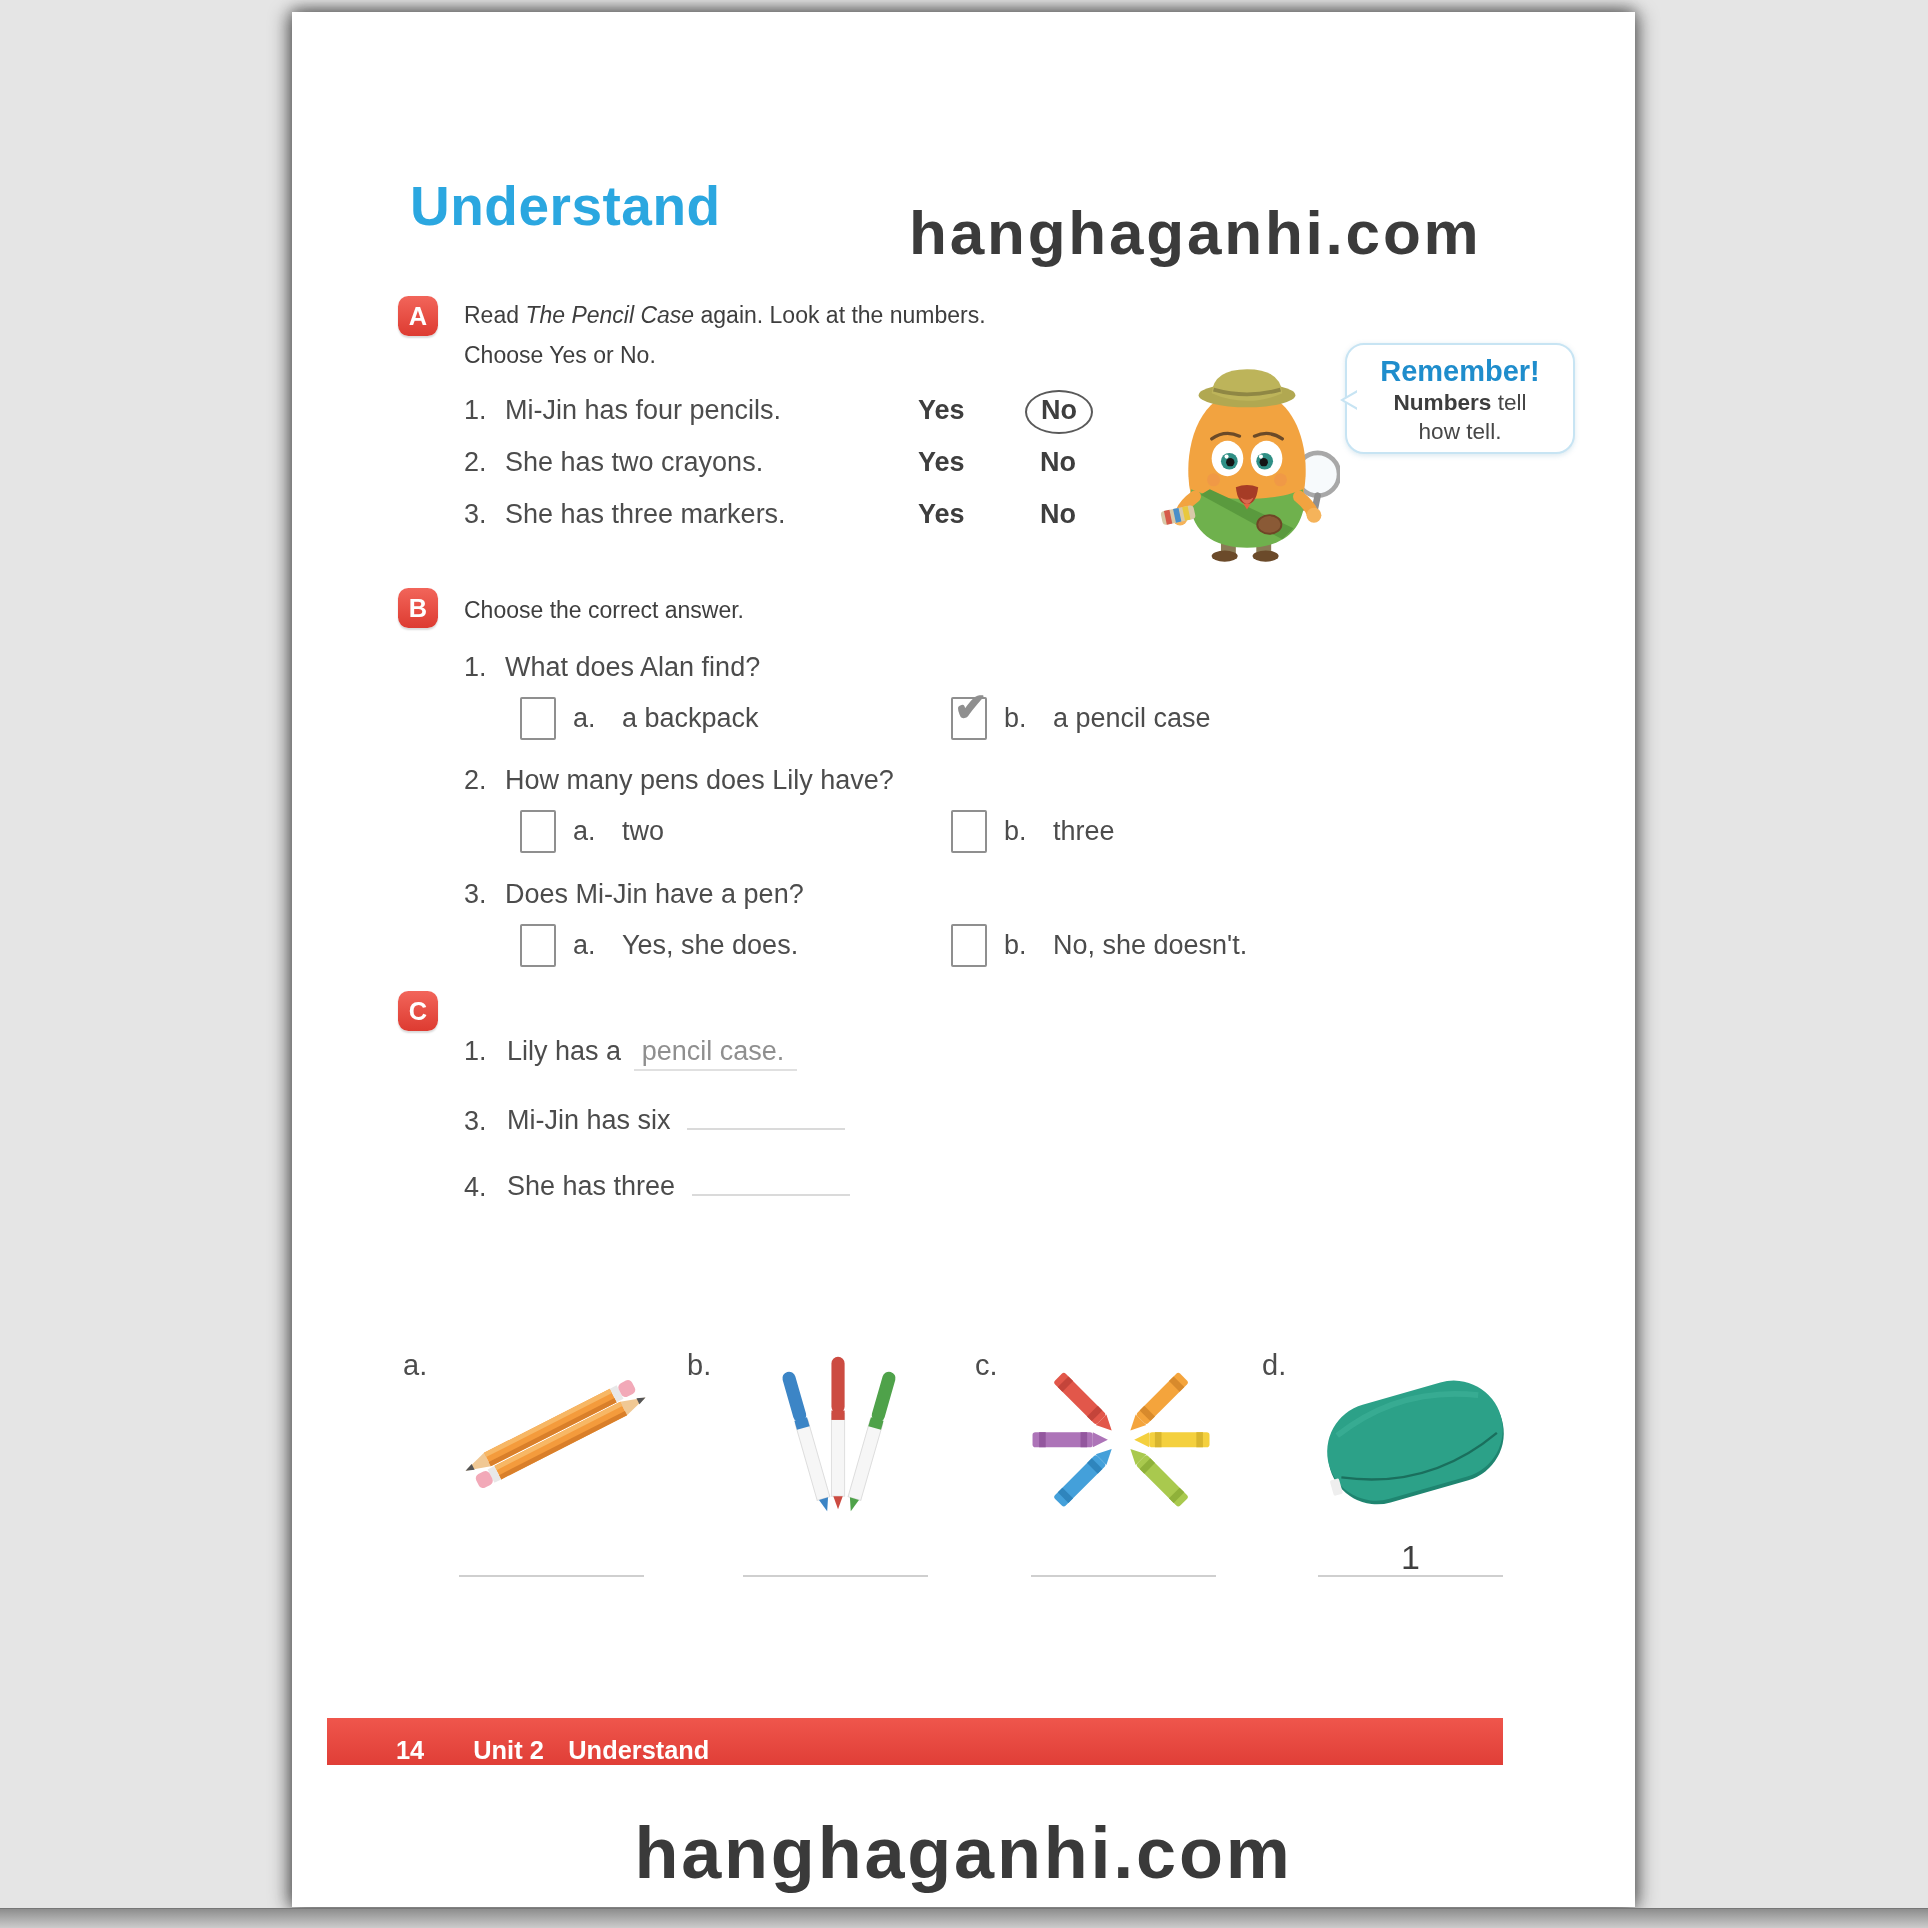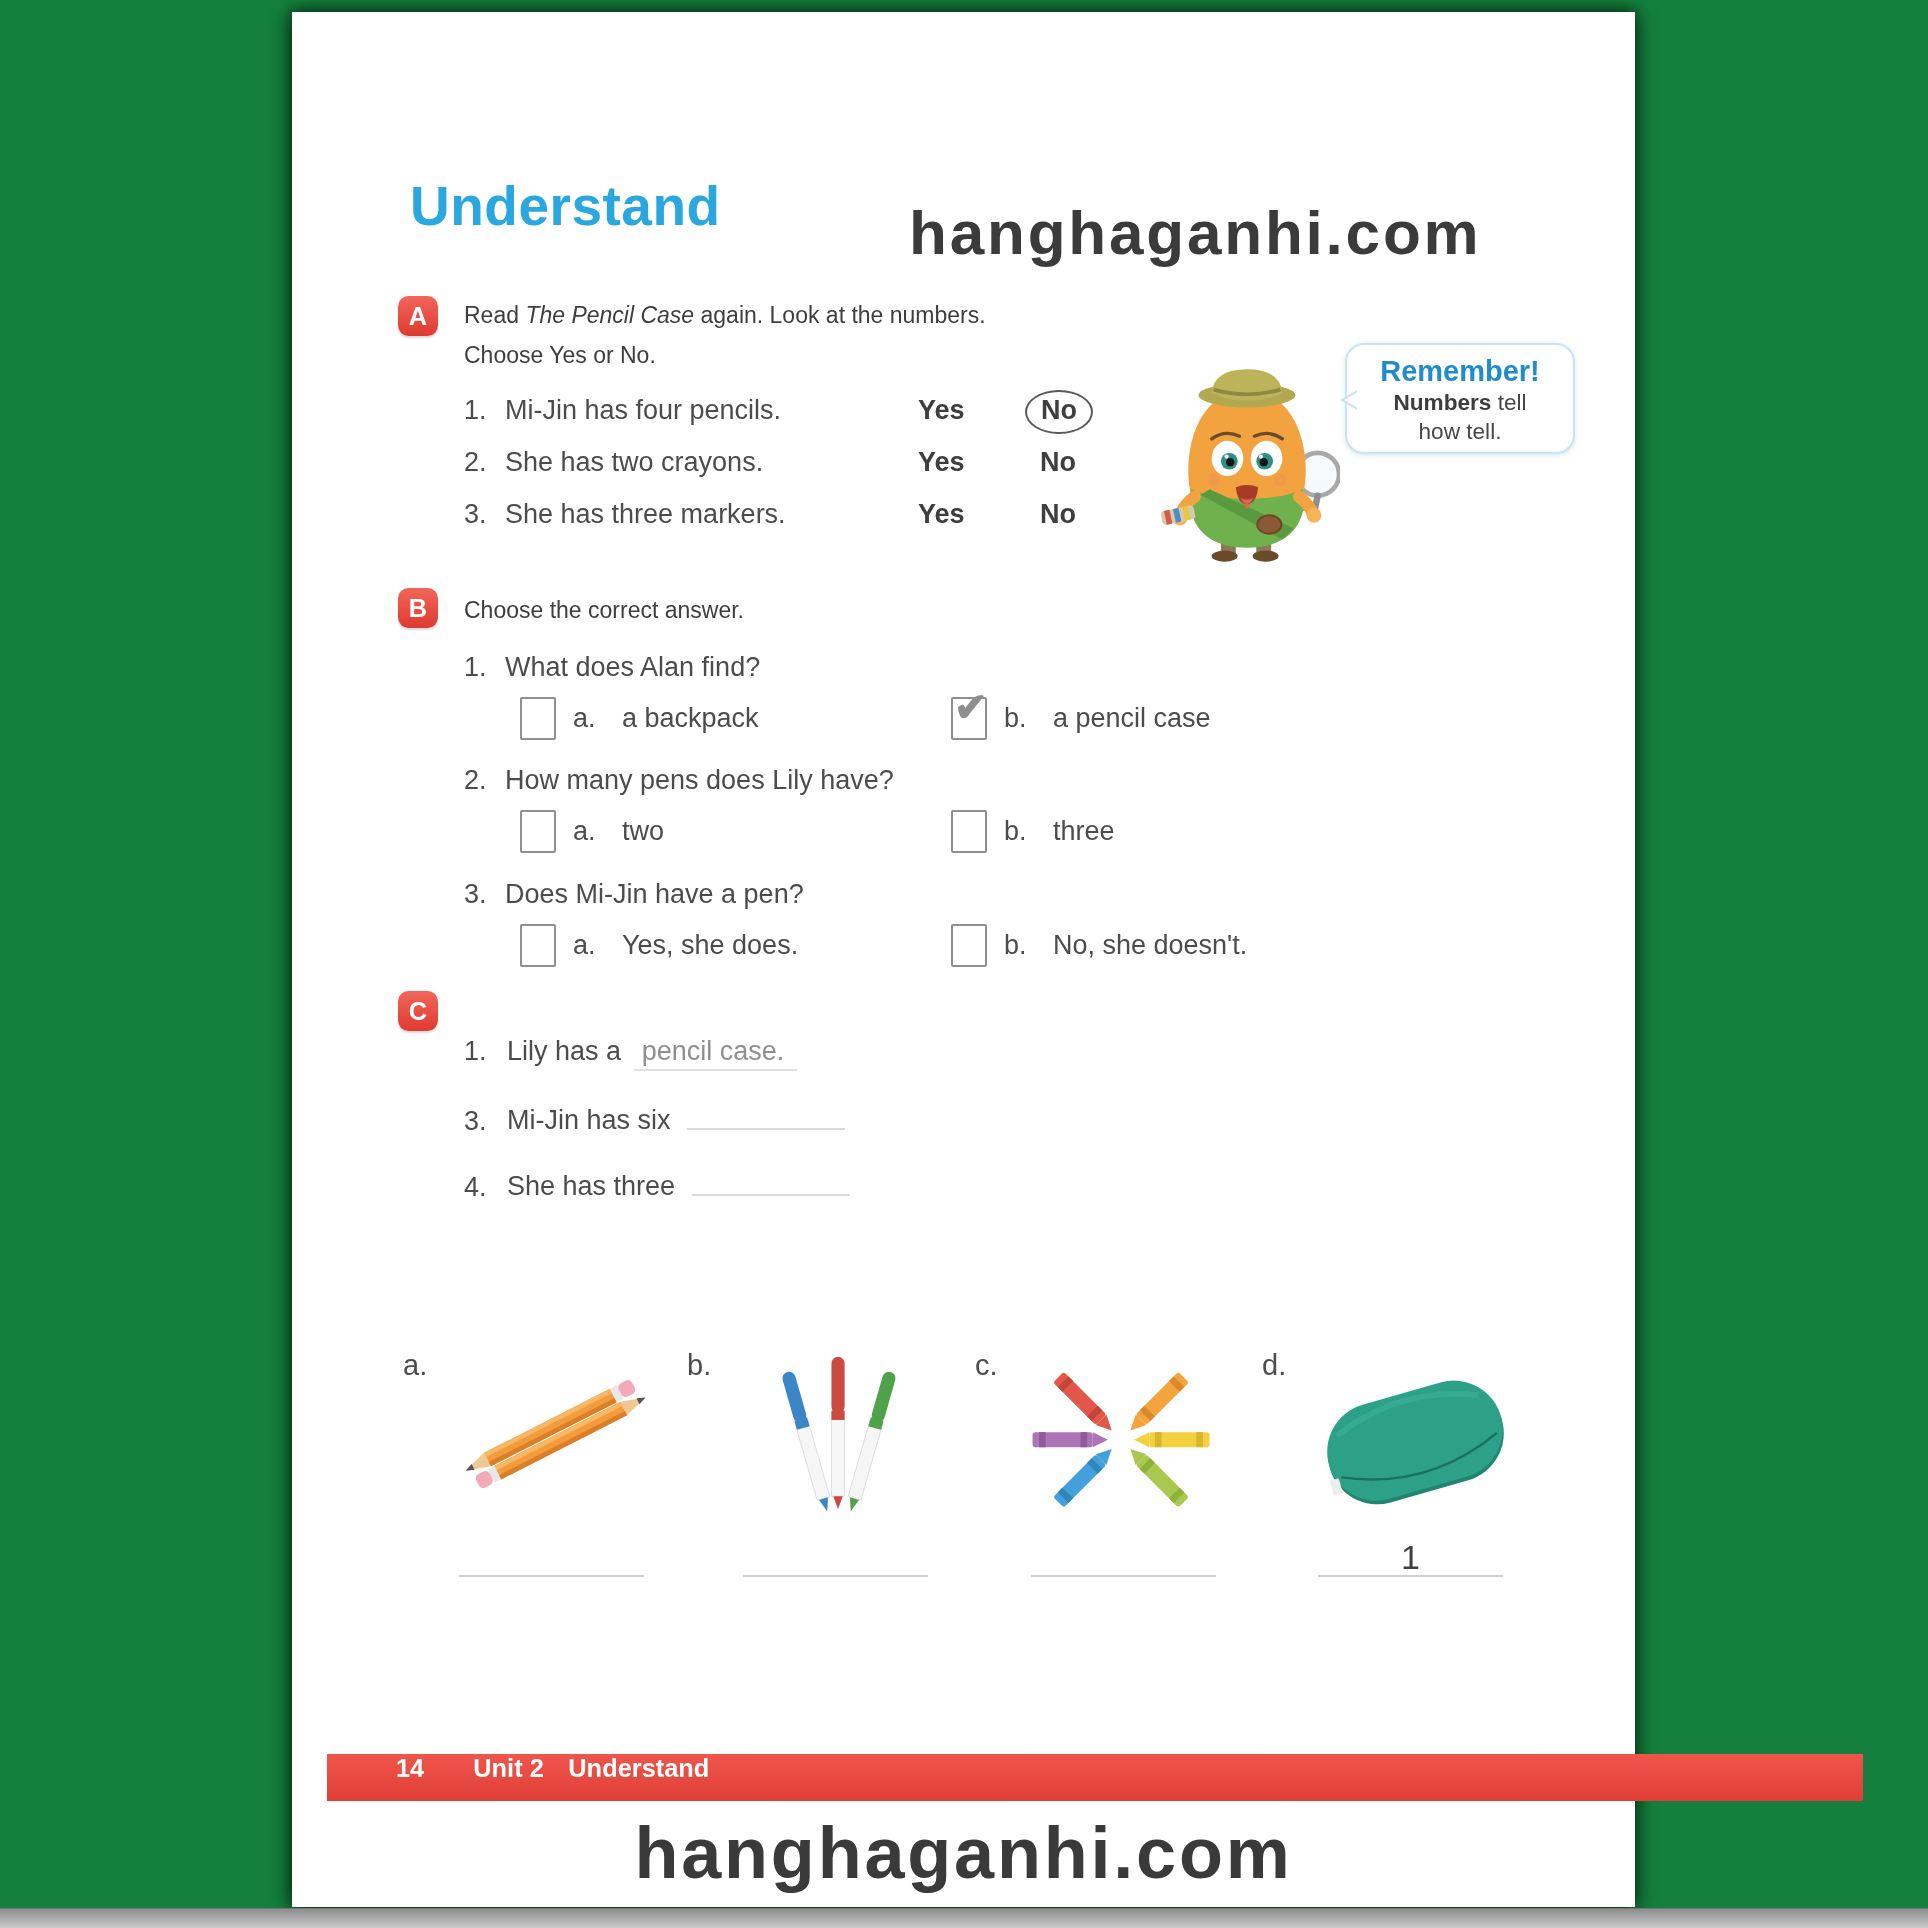--- a/index.html
+++ b/index.html
@@ -1,16 +1,16 @@
 <!DOCTYPE html>
 <html style="font-size:15px"><head>
 <meta charset="utf-8">
 <style>
   html,body{margin:0;padding:0;background:#ffffff;}
-  #canvas{position:relative;width:1928px;height:1928px;background:#15803d;overflow:hidden;
+  #canvas{position:relative;width:1928px;height:1928px;background:#e5e5e5;overflow:hidden;
           font-family:"Liberation Sans",sans-serif;color:#4c4c4c;}
   
   .sheet{position:absolute;left:292px;top:12.2px;width:1343px;height:1895px;background:#ffffff;
          box-shadow:0 -4.7px 13px rgba(0,0,0,.30),0 5.6px 15px rgba(0,0,0,.30),-8.5px 0 17px rgba(0,0,0,.28),8.5px 0 17px rgba(0,0,0,.22);}
   .bottom-strip{position:absolute;left:0;top:1908px;width:1928px;height:21px;
                 background:linear-gradient(#8d8d8d,#d2d2d2);border-top:0.9px solid #777;}
 
   .page-title{position:absolute;left:118px;top:162px;font-size:55px;font-weight:800;color:#2BA7E0;letter-spacing:0.5px;}
   .wm-top{position:absolute;left:617px;top:185px;font-size:62px;font-weight:600;color:#3b3b3b;letter-spacing:2.8px;}
   .wm-bottom{position:absolute;left:0;right:0;top:1800px;text-align:center;font-size:72px;font-weight:700;color:#3a3a3a;letter-spacing:2.8px;}
@@ -65,23 +65,23 @@
   .match{position:absolute;left:0;top:1337px;width:1343px;height:273px;}
   .m-col{position:absolute;top:0;width:273px;height:273px;}
   .m-a{left:111px;} .m-b{left:395px;} .m-c{left:683px;} .m-d{left:970px;}
   .m-letter{position:absolute;left:0;top:0;font-size:29px;color:#4c4c4c;}
   .m-img{position:absolute;top:1.9px;}
   .m-img-a{left:47px;} .m-img-b{left:55px;} .m-img-c{left:50px;} .m-img-d{left:42px;}
   .m-line{position:absolute;left:56px;top:188px;width:185px;height:38px;border-bottom:2.8px solid #cfcfcf;
           text-align:center;font-size:34px;color:#3f3f3f;line-height:41px;}
 
   
-  .footer-bar{position:absolute;left:35px;top:1706px;width:1536px;height:47px;
-              background:linear-gradient(#ef564c,#e03e37);display:flex;align-items:flex-start;color:#fff;
-              font-size:25.4px;font-weight:700;margin-top:36px;}
+  .footer-bar{position:absolute;left:35px;top:1706px;width:1176px;height:47px;
+              background:linear-gradient(#ef564c,#e03e37);display:flex;align-items:flex-end;color:#fff;
+              font-size:25.4px;font-weight:700;}
   .footer-bar .f-num{margin-left:69px;}
   .footer-bar .f-unit{margin-left:49px;}
   .footer-bar .f-sec{margin-left:24.5px;}
 </style>
 </head>
 <body>
 
 <div id="canvas">
   <div class="sheet">
 

